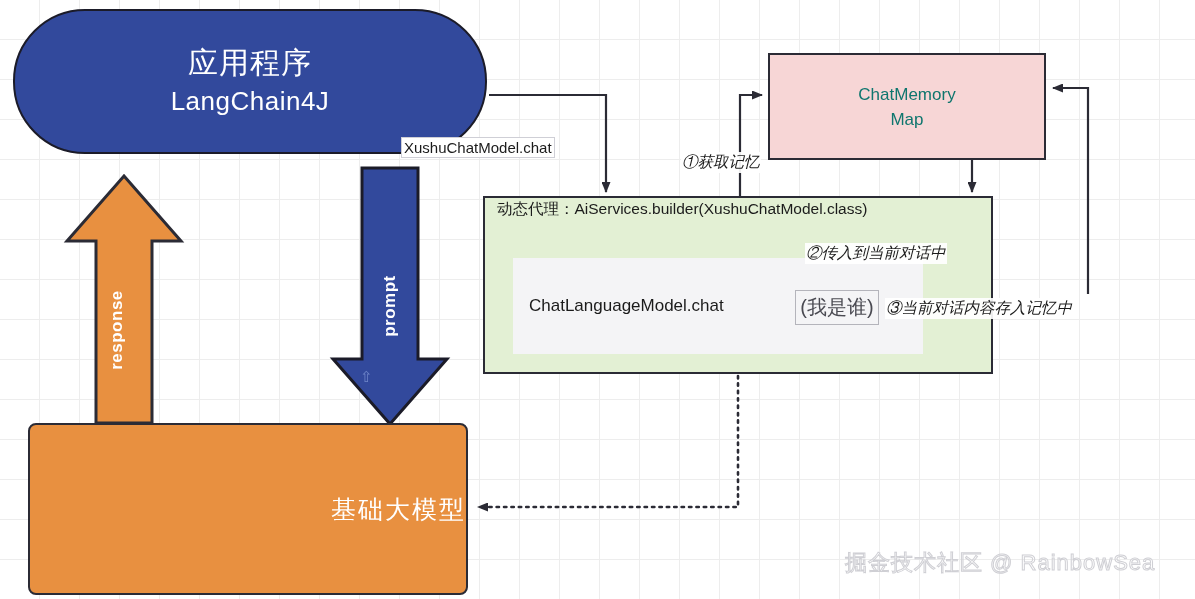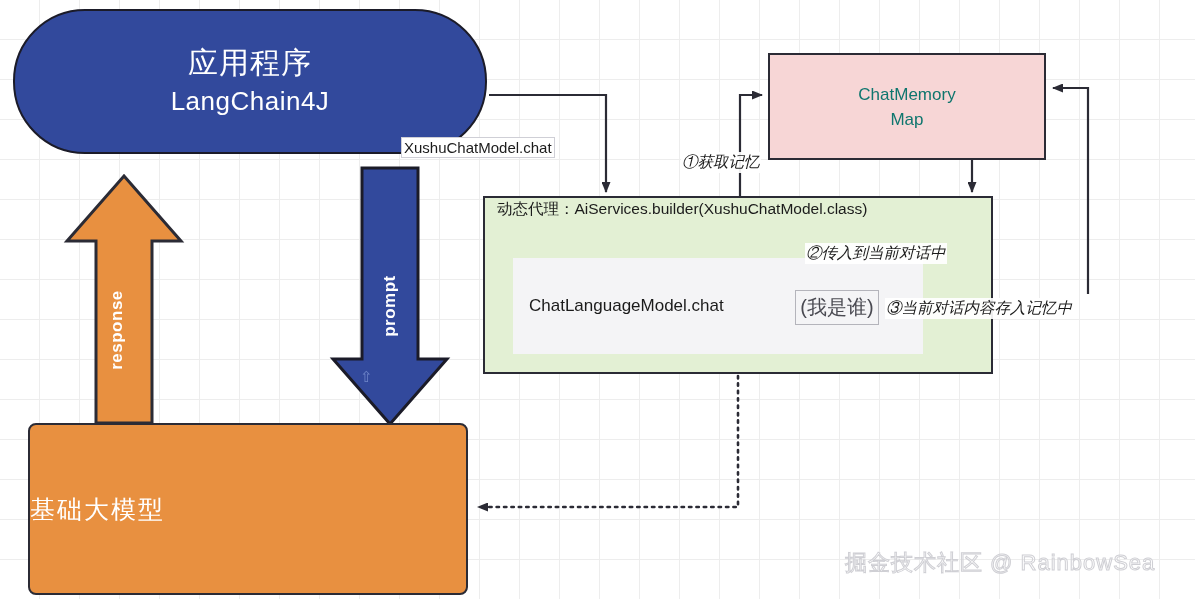--- a/index.html
+++ b/index.html
@@ -63,21 +63,21 @@
     left: 28px;
     top: 423px;
     width: 440px;
     height: 172px;
     background: #e89040;
     border: 2px solid #2b2b35;
     border-radius: 8px;
     box-sizing: border-box;
     display: flex;
     align-items: center;
-    justify-content: flex-start;
+    justify-content: flex-end;
     color: #ffffff;
     font-size: 25px;
     letter-spacing: 2px;
     z-index: 4;
   }
 
   
   .memory-box {
     position: absolute;
     left: 768px;

